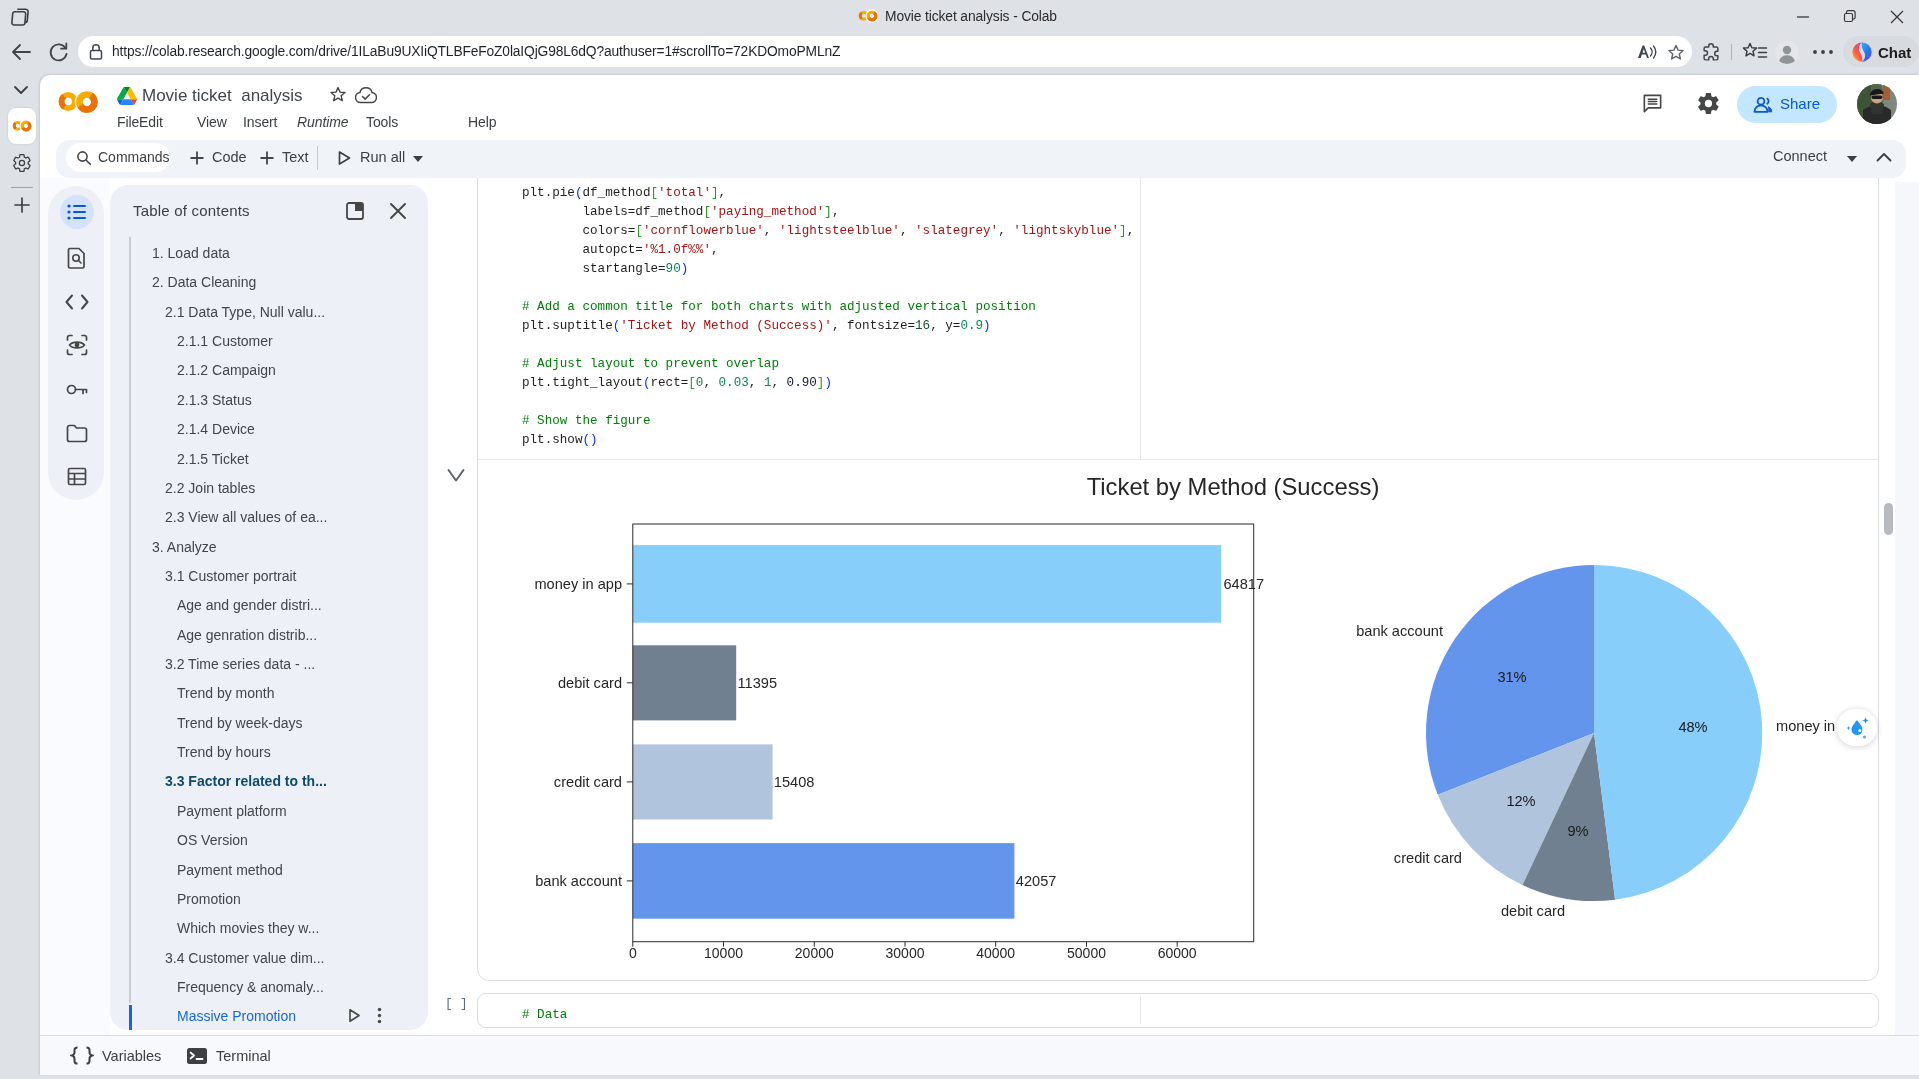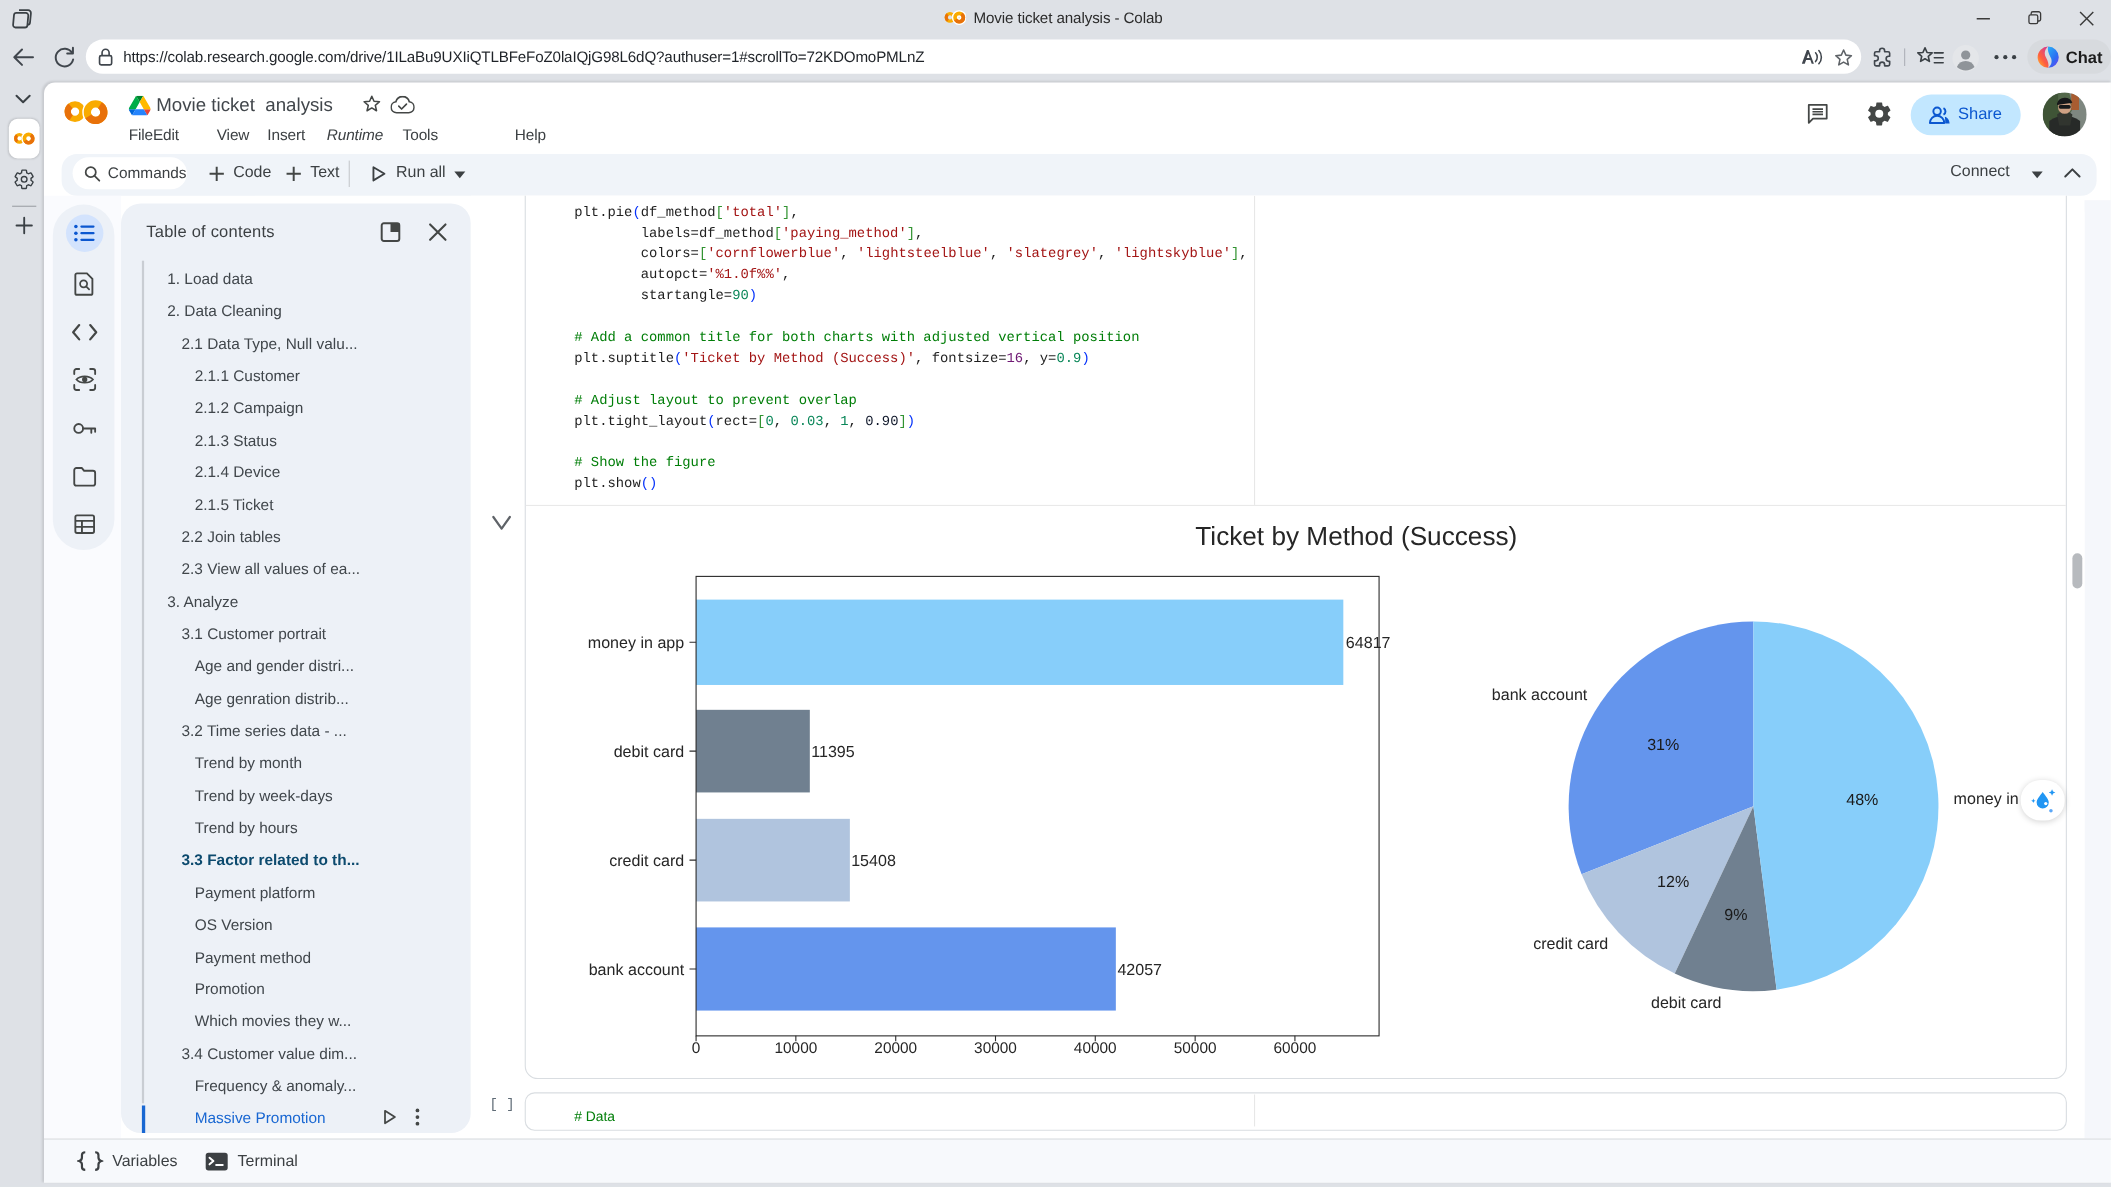--- a/index.html
+++ b/index.html
@@ -280,21 +280,21 @@
 <div class="a" style="left:388px;top:103px;width:1467px;height:857px;background:#fff;overflow:hidden;border-radius:0 16px 16px 0;">
 <div class="a" style="left:49px;top:-30px;width:1400px;height:831px;background:#fff;border:1px solid #d9dde1;border-radius:12px;"></div>
 <div class="a" style="left:712px;top:0px;width:1px;height:281px;background:#e7e7e7;"></div>
 <pre class="a" style="left:94px;top:5.5px;margin:0;font-family:'Liberation Mono',monospace;font-size:12.6px;line-height:19px;white-space:pre;color:#1f1f1f;">plt.pie<span style="color:#0431fa">(</span>df_method<span style="color:#319331">[</span><span style="color:#a31515">'total'</span><span style="color:#319331">]</span>,
         labels=df_method<span style="color:#319331">[</span><span style="color:#a31515">'paying_method'</span><span style="color:#319331">]</span>,
         colors=<span style="color:#319331">[</span><span style="color:#a31515">'cornflowerblue'</span>, <span style="color:#a31515">'lightsteelblue'</span>, <span style="color:#a31515">'slategrey'</span>, <span style="color:#a31515">'lightskyblue'</span><span style="color:#319331">]</span>,
         autopct=<span style="color:#a31515">'%1.0f%%'</span>,
         startangle=<span style="color:#098658">90</span><span style="color:#0431fa">)</span>
 
 <span style="color:#007e08"># Add a common title for both charts with adjusted vertical position</span>
-plt.suptitle<span style="color:#0431fa">(</span><span style="color:#a31515">'Ticket by Method (Success)'</span>, fontsize=<span style="color:#701a75">16</span>, y=<span style="color:#098658">0.9</span><span style="color:#0431fa">)</span>
+plt.suptitle<span style="color:#0431fa">(</span><span style="color:#a31515">'Ticket by Method (Success)'</span>, fontsize=<span style="color:#14532d">16</span>, y=<span style="color:#098658">0.9</span><span style="color:#0431fa">)</span>
 
 <span style="color:#007e08"># Adjust layout to prevent overlap</span>
 plt.tight_layout<span style="color:#0431fa">(</span>rect=<span style="color:#319331">[</span><span style="color:#098658">0</span>, <span style="color:#098658">0.03</span>, <span style="color:#098658">1</span>, <span style="color:#0f172a">0.90</span><span style="color:#319331">]</span><span style="color:#0431fa">)</span>
 
 <span style="color:#007e08"># Show the figure</span>
 plt.show<span style="color:#0431fa">(</span><span style="color:#0431fa">)</span></pre>
 <div class="a" style="left:50px;top:281px;width:1400px;height:1px;background:#e9e9e9;"></div>
 <svg class="a" style="left:19px;top:290px" width="18" height="16" viewBox="0 0 18 16">
  <path d="M1.5 2 L9 12.5 L16.5 2" fill="none" stroke="#5f6368" stroke-width="2" stroke-linecap="round" stroke-linejoin="round"></path>
 </svg>
@@ -349,21 +349,21 @@
  <path d="M14 7 C16.5 10.5 19.5 13.5 19.5 16.6 a5.5 5.5 0 0 1 -11 0 C8.5 13.5 11.5 10.5 14 7 z" fill="#2196f3"></path>
  <circle cx="16.8" cy="17.5" r="1.5" fill="#fff"></circle>
  <path d="M22.5 4.5 l.9 2.1 2.1 .9 -2.1 .9 -.9 2.1 -.9-2.1 -2.1-.9 2.1-.9 z" fill="#2196f3"></path>
  <path d="M5.5 13 l.6 1.4 1.4 .6 -1.4 .6 -.6 1.4 -.6-1.4 -1.4-.6 1.4-.6 z" fill="#2196f3"></path>
  <circle cx="21.5" cy="24" r="1.6" fill="#5ba7f7"></circle>
 </svg>
 <div class="a" style="left:1456px;top:325px;width:9px;height:32px;border-radius:4.5px;background:#b7babe;"></div>
 <div class="a" style="left:17px;top:819px;font-family:'Liberation Mono',monospace;font-size:12.6px;color:#5f6b76;white-space:pre;">[ ]</div>
 <div class="a" style="left:49px;top:815px;width:1400px;height:33px;background:#fff;border:1px solid #d9dde1;border-radius:9px;"></div>
 <div class="a" style="left:712px;top:817px;width:1px;height:29px;background:#e7e7e7;"></div>
-<div class="a" style="left:94px;top:830px;font-family:Liberation Sans, sans-serif;font-size:12.6px;color:#007e08;"># Data</div>
+<div class="a" style="left:94px;top:830px;font-family:Liberation Mono, monospace;font-size:12.6px;color:#007e08;"># Data</div>
 </div>
 <div class="a" style="left:0;top:960px;width:1879px;height:40px;background:#f7f9fc;border-top:1px solid #dadce0;"></div>
 <svg class="a" style="left:30px;top:971px" width="24" height="19" viewBox="0 0 24 19">
  <path d="M7.5 1.5 c-2.2 0 -3 .9 -3 2.6 v2.2 c0 1.6 -.6 2.6 -2.6 3.2 c2 .6 2.6 1.6 2.6 3.2 v2.2 c0 1.7 .8 2.6 3 2.6 M16.5 1.5 c2.2 0 3 .9 3 2.6 v2.2 c0 1.6 .6 2.6 2.6 3.2 c-2 .6 -2.6 1.6 -2.6 3.2 v2.2 c0 1.7 -.8 2.6 -3 2.6" fill="none" stroke="#3c4043" stroke-width="2"></path>
 </svg>
 <div class="a" style="left:62px;top:973px;font-size:14.5px;color:#3c4043;">Variables</div>
 <svg class="a" style="left:146px;top:972px" width="22" height="18" viewBox="0 0 22 18">
  <rect x="1" y="1" width="20" height="16" rx="2.5" fill="#3c4043"></rect>
  <path d="M4.5 5.5 l3.5 3 -3.5 3 M10.5 12 h6" stroke="#fff" stroke-width="1.8" fill="none" stroke-linecap="round" stroke-linejoin="round"></path>
 </svg>

